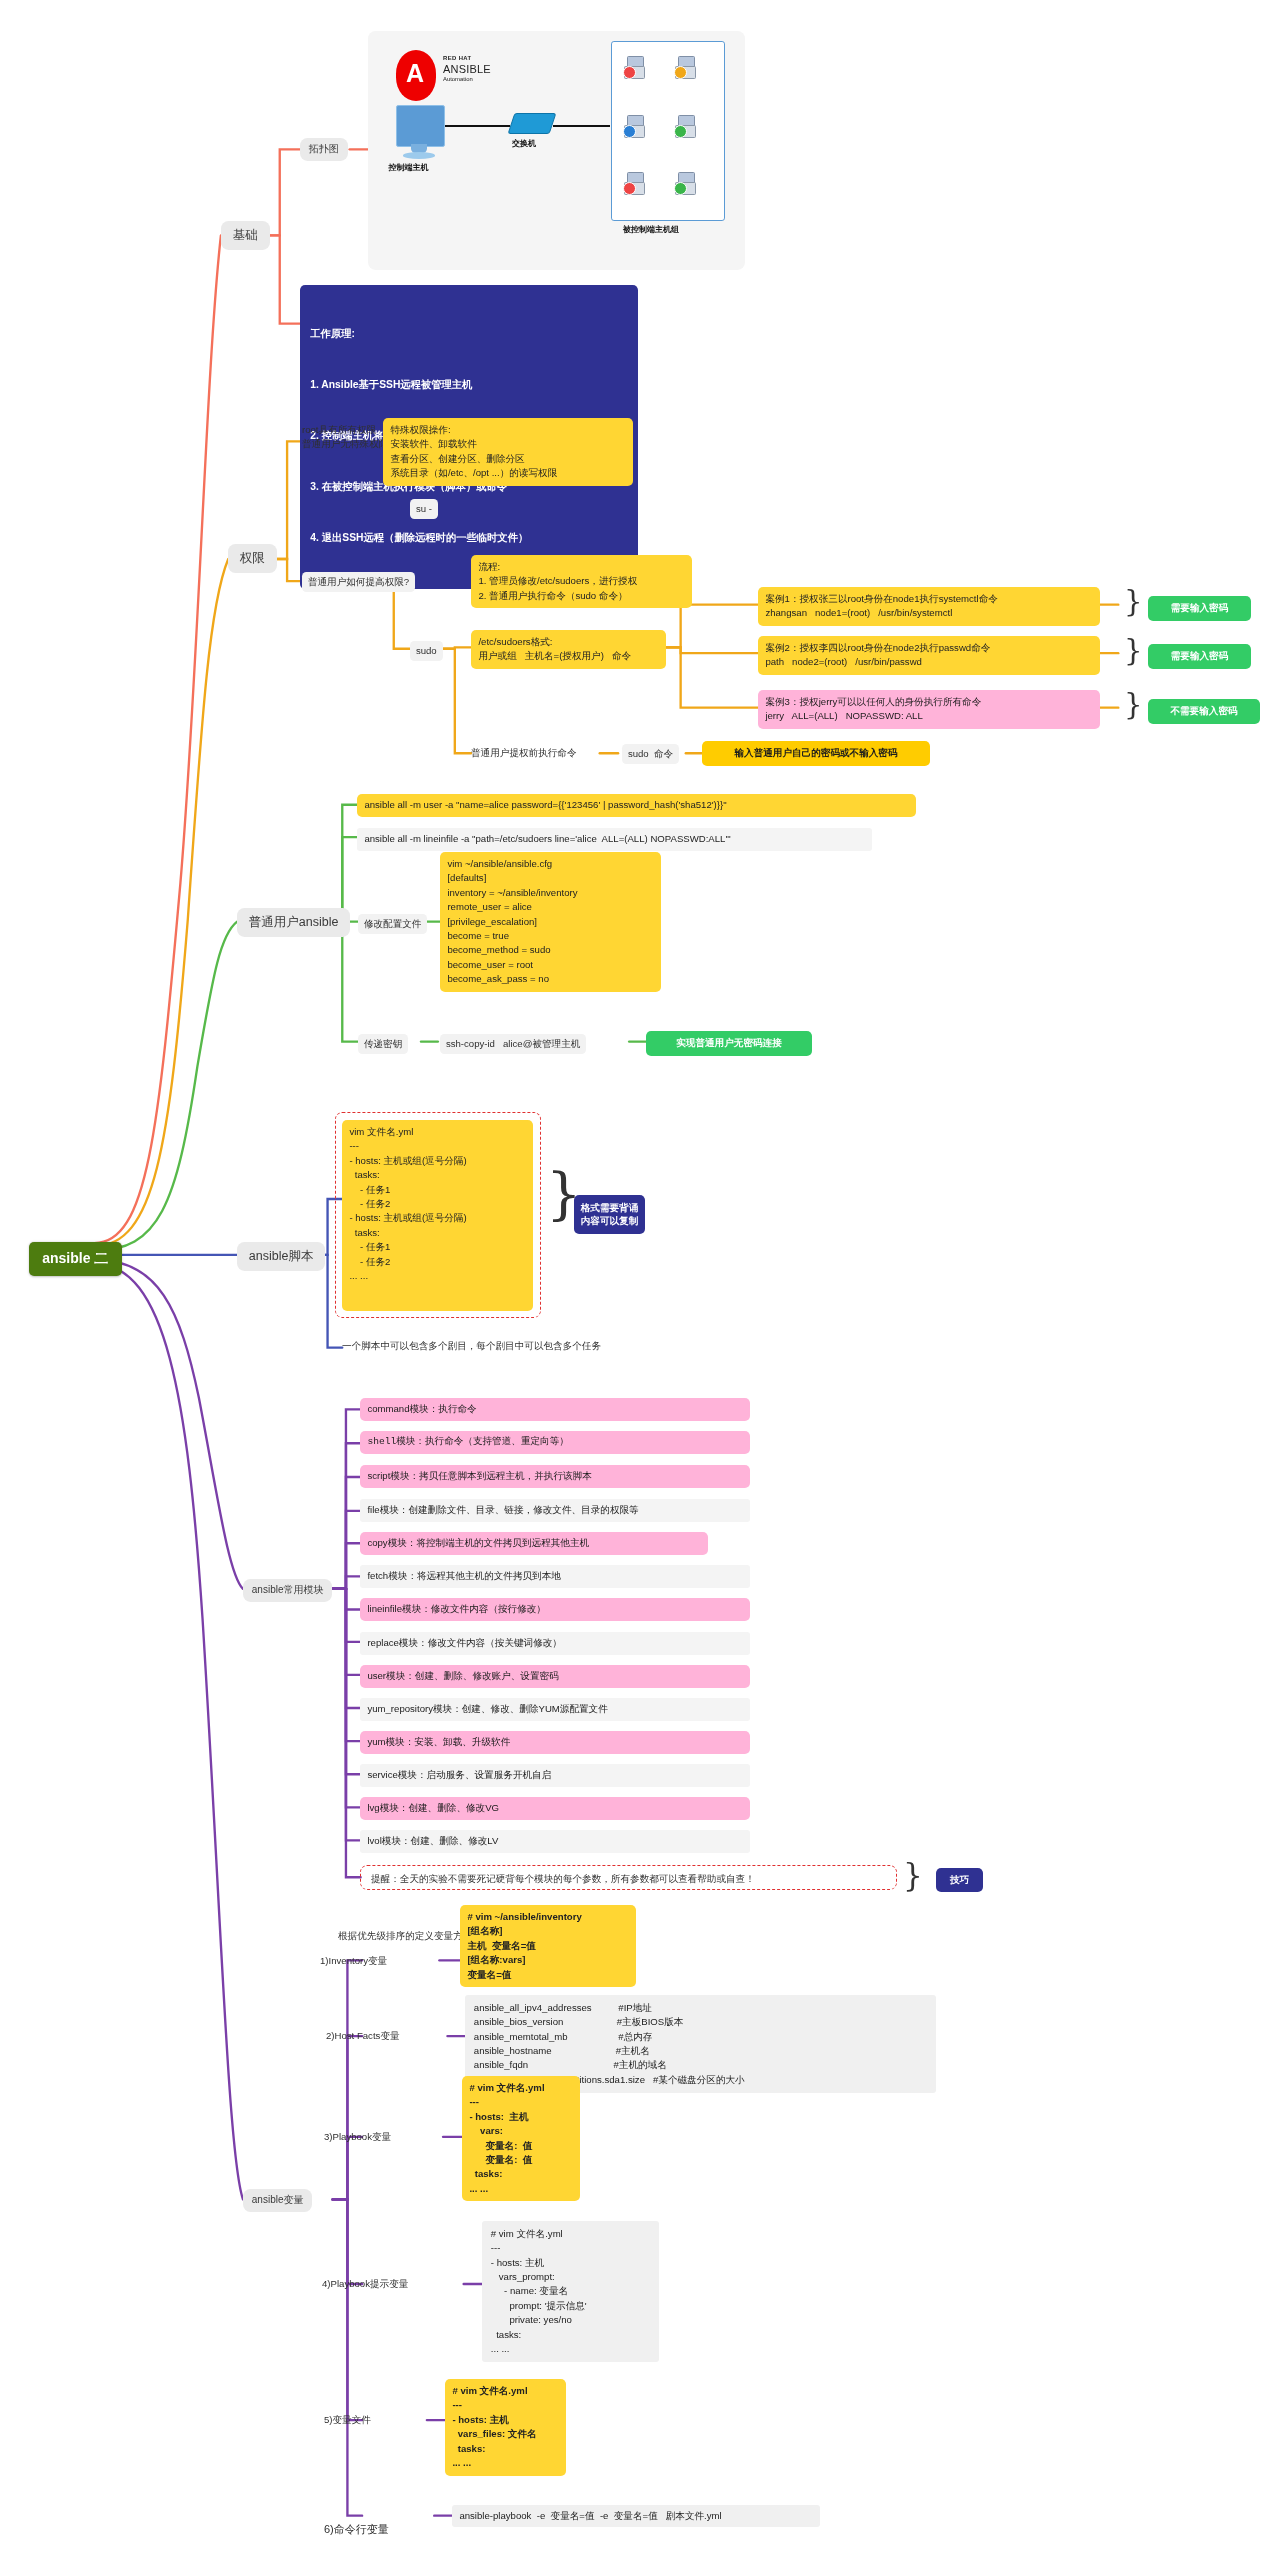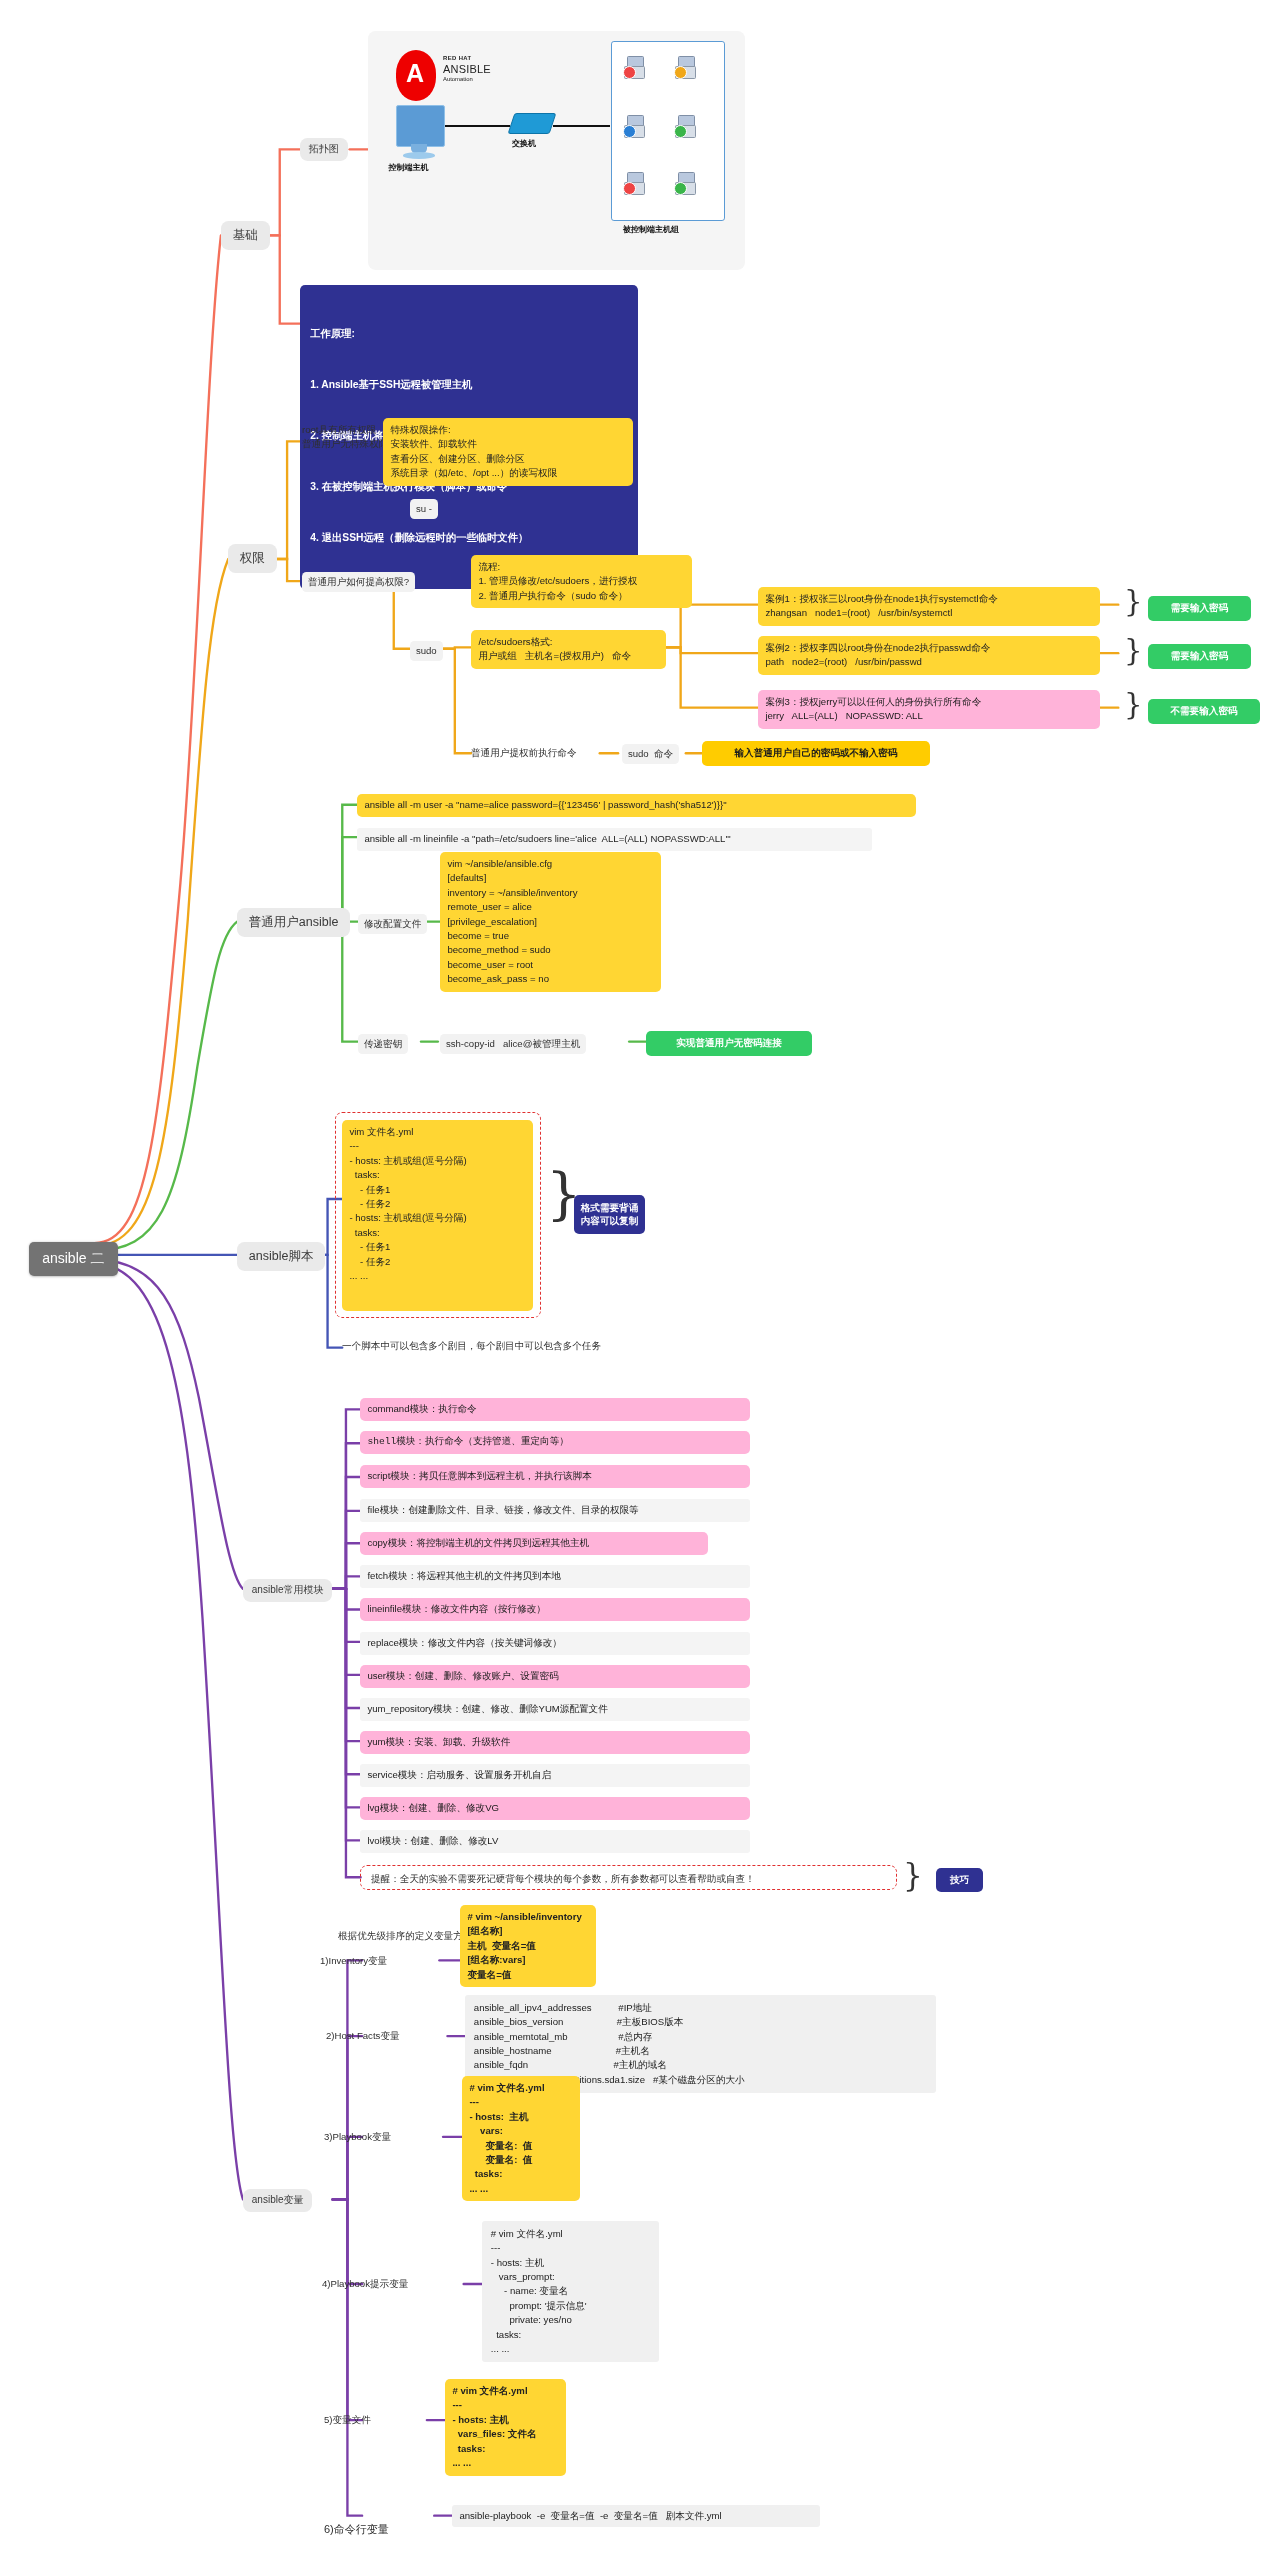--- a/index.html
+++ b/index.html
@@ -19,22 +19,22 @@
     padding:6.6px 11.8px;font-size:12.5px;line-height:1.25;white-space:nowrap;
   }
   .topic.sm{font-size:10px;padding:5.1px 8.8px;}
 
   
   .bare{font-size:9.6px;color:#2f2f2f;line-height:1.45;white-space:pre;}
   .bare.g{background:#f2f2f2;border-radius:4.4px;padding:2.9px 5.9px;}
 
   
   .root{
-    background:#737373;color:#fff;border-radius:5.1px;
-    padding:8px 13.2px;font-size:14px;font-weight:normal;white-space:nowrap;
+    background:#4d7c0f;color:#fff;border-radius:5.1px;
+    padding:8px 13.2px;font-size:14px;font-weight:bold;white-space:nowrap;
     box-shadow:0 0.7px 2.2px rgba(0,0,0,.25);
   }
 
   
   .box{border-radius:5.1px;padding:5.1px 7.4px;font-size:9.6px;line-height:1.5;white-space:pre;box-sizing:border-box;}
   .yellow{background:#ffd633;color:#222;}
   .yellow-strong{background:#ffcc00;color:#1c1c1c;}
   .pink{background:#ffb3d9;color:#1c1c1c;}
   .green{background:#33cc66;color:#fff;font-weight:bold;}
   .navy{background:#2f3192;color:#fff;font-weight:bold;font-size:10.3px;line-height:1.65;}
@@ -319,21 +319,21 @@
   <div class="node dashed-red" style="left:360px;top:1865px;width:537px;height:25px;"></div>
   <div class="node bare" style="left:371px;top:1872px;font-size:9.6px;">提醒：全天的实验不需要死记硬背每个模块的每个参数，所有参数都可以查看帮助或自查！</div>
   <div class="brace" style="left:903px;top:1860px;font-size:31px;">}</div>
   <div class="node box blue" style="left:936px;top:1868px;width:47px;padding:5.1px 4.4px;">技巧</div>
 
   <div class="node topic sm" style="left:243px;top:2189px;">ansible变量</div>
 
   <div class="node bare" style="left:338px;top:1929px;font-size:9.6px;">根据优先级排序的定义变量方式:</div>
 
   <div class="node bare" style="left:320px;top:1954px;font-size:9.6px;">1)Inventory变量</div>
-  <div class="node box yellow" style="left:460px;top:1905px;width:136px;font-weight:bold;"># vim ~/ansible/inventory
+  <div class="node box yellow" style="left:460px;top:1905px;width:176px;font-weight:bold;"># vim ~/ansible/inventory
 [组名称]
 主机  变量名=值
 [组名称:vars]
 变量名=值</div>
 
   <div class="node bare" style="left:326px;top:2029px;font-size:9.6px;">2)Host Facts变量</div>
   <div class="node box grey-code" style="left:465px;top:1995px;width:471px;padding:5.9px 8.8px;">ansible_all_ipv4_addresses          #IP地址
 ansible_bios_version                    #主板BIOS版本
 ansible_memtotal_mb                   #总内存
 ansible_hostname                        #主机名

